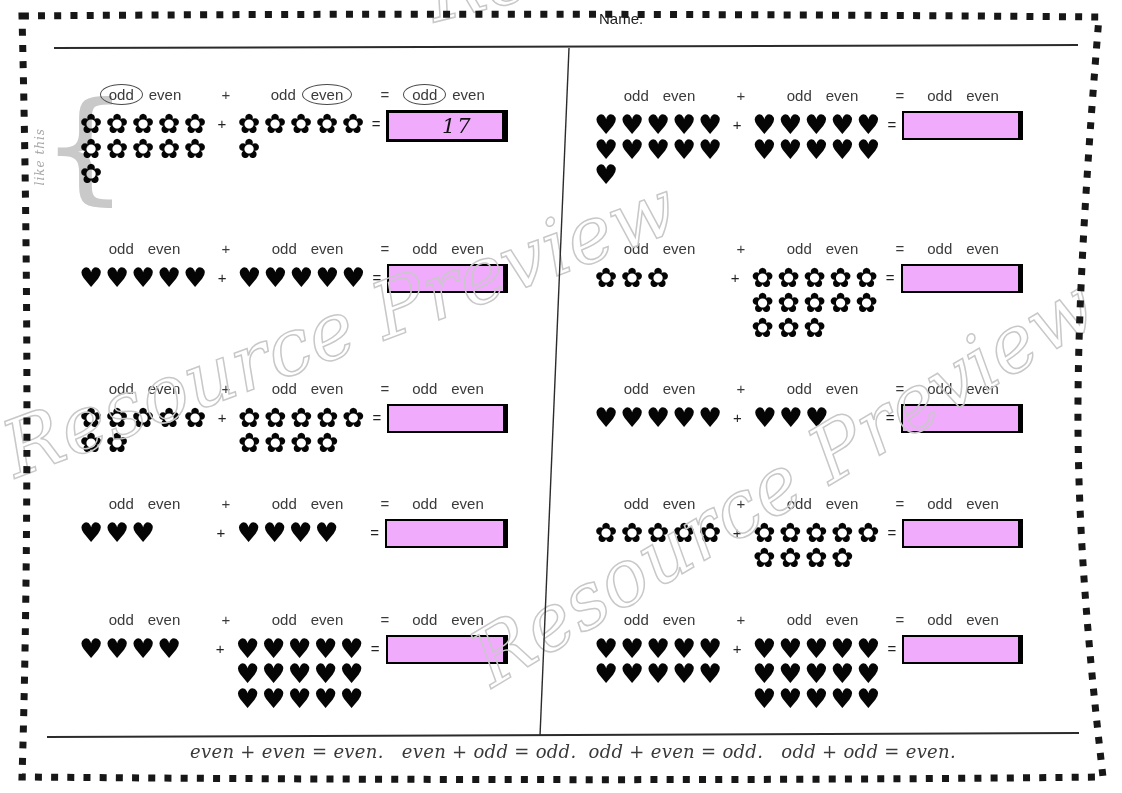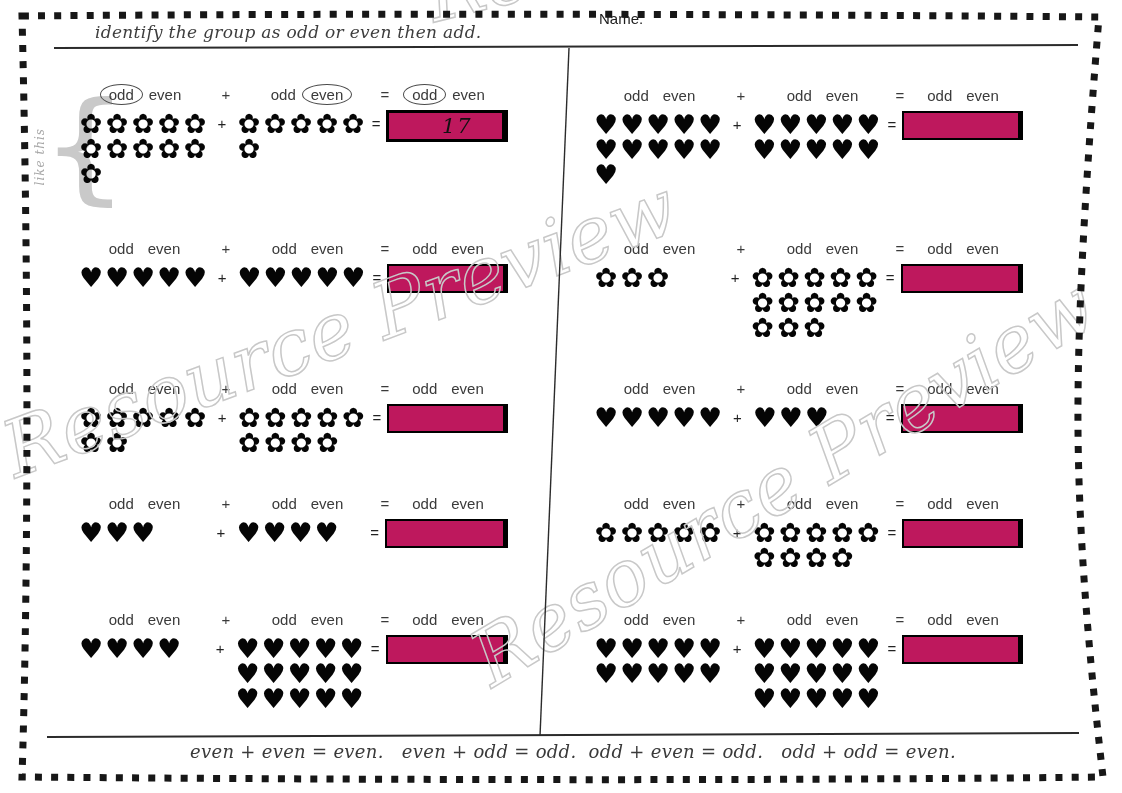--- a/index.html
+++ b/index.html
@@ -54,21 +54,21 @@
   .body{display:flex;align-items:flex-start;margin-top:5px;}
   .grp{width:133px;}
   .irow{height:25px;line-height:24px;white-space:nowrap;}
   .ic{
     display:inline-block;width:26px;text-align:center;font-size:27px;line-height:25px;
     vertical-align:top;color:#050505;font-family:"DejaVu Sans",sans-serif;
   }
   .op{width:30px;text-align:center;line-height:25px;font-size:15px;color:#222;}
   .eq{width:22px;text-align:center;line-height:25px;font-size:15px;color:#222;}
   .ansbox{
-    width:96px;height:25px;margin-top:-1px;background:#be185d;
+    width:96px;height:25px;margin-top:-1px;background:#f0abfc;
     border:2px solid #000;border-right-width:5px;
     display:flex;align-items:center;justify-content:center;padding-left:23px;
   }
   .ansbox.ex{border-width:3px;border-right-width:6px;height:26px;}
   .answer{
     font-family:"DejaVu Serif",serif;font-style:italic;font-size:21px;
     color:#111;letter-spacing:2px;
   }
 
   .footer-rules{
@@ -91,21 +91,20 @@
     <line x1="569" y1="48" x2="540" y2="736" stroke="#2b2b2b" stroke-width="1.4"></line>
     <line x1="47" y1="737" x2="1079" y2="733" stroke="#2b2b2b" stroke-width="2"></line>
     <path d="M 22 16
          C 350 13, 760 14, 1099 17
          C 1089 140, 1077 300, 1078 430
          C 1079 560, 1093 690, 1103 777
          C 740 781, 380 780, 22 777
          C 27 620, 30 340, 22 16 Z" fill="none" stroke="#171717" stroke-width="7" stroke-dasharray="7 9.2"></path>
   </svg>
 
-  <div class="instruction">identify the group as odd or even then add.</div>
   <div class="name-label">Name:</div>
 
   <div class="like-this">like this</div>
   <div class="brace">{</div>
 
   <div id="problems">
       <div class="problem pos-L1">
         <div class="hdr">
           <div class="pair p1">
             <span class="circ">odd</span>

